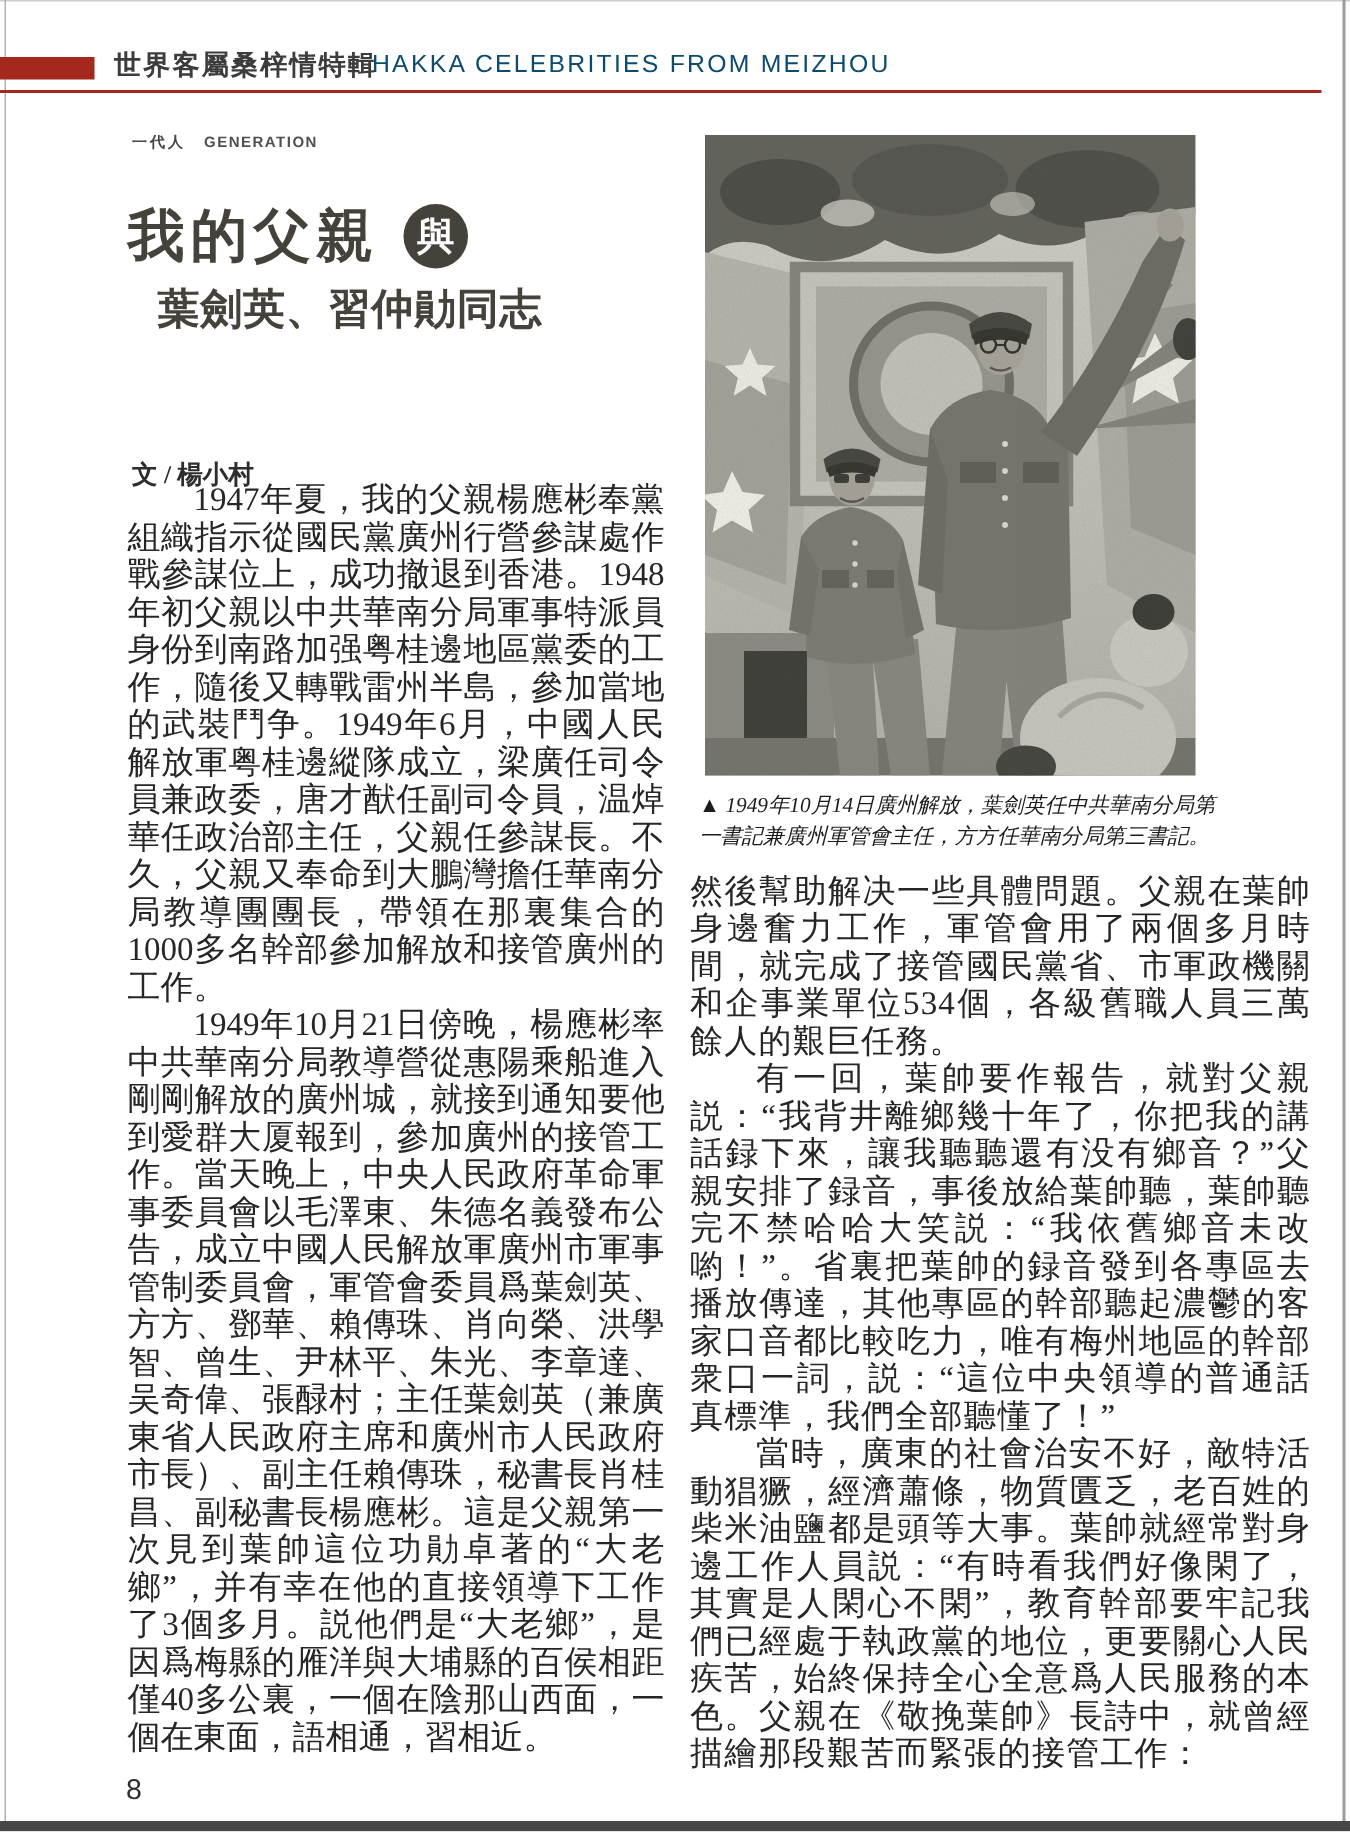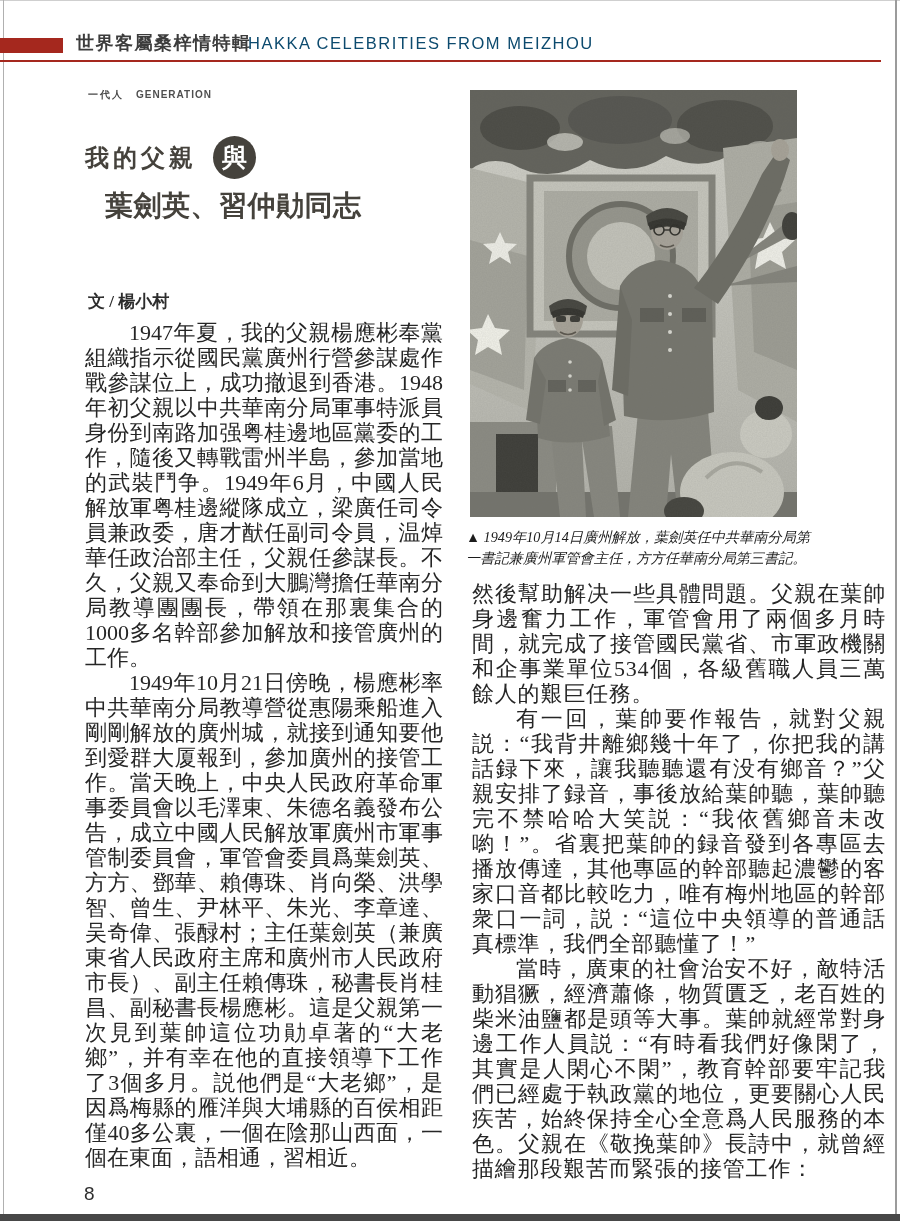--- a/index.html
+++ b/index.html
@@ -18,31 +18,31 @@
   .red-bar{left:0;top:38px;width:63px;height:15px;background:var(--accent-red,#a5281e);}
   .header-zh{left:76px;top:31px;font-size:18px;font-weight:bold;color:#3c3c3c;letter-spacing:1.5px;}
   .header-en{left:248px;top:34px;font-size:16.5px;color:#0c4a6e;letter-spacing:1.5px;}
   .header-rule{left:0;top:60px;width:881px;height:2px;background:var(--accent-red,#a5281e);}
   
   .section-label{left:88px;top:88px;font-size:10px;font-weight:bold;color:#474747;letter-spacing:2px;}
   .section-label .en{margin-left:12px;letter-spacing:1px;color:#4f4f4f;}
   
   .title-block{left:85px;top:136px;color:var(--title-ink,#45423c);}
   .title-row1{display:flex;align-items:center;gap:16px;}
-  .title-line1{font-size:24px;font-weight:900;letter-spacing:4px;line-height:1;}
+  .title-line1{font-size:38px;font-weight:900;letter-spacing:4px;line-height:1;}
   .title-badge{width:43px;height:43px;border-radius:50%;background:var(--title-ink,#45423c);
     color:#ffffff;font-size:25px;font-weight:bold;display:flex;align-items:center;justify-content:center;}
   .title-line2{margin-top:13px;font-size:28px;font-weight:700;letter-spacing:0.5px;line-height:1;margin-left:20px;}
   
-  .byline{left:88px;top:290px;font-family:"Liberation Serif",serif;font-size:17px;font-weight:600;color:#2d2d2d;}
+  .byline{left:88px;top:305px;font-family:"Liberation Serif",serif;font-size:17px;font-weight:600;color:#2d2d2d;}
   
   .col{font-family:"Liberation Serif",serif;color:#262626;}
   .col p{margin:0;font-size:22px;line-height:25px;text-align:justify;text-indent:2em;}
   .col-left{left:85px;top:320px;width:358px;}
-  .col-right{left:472px;top:581px;width:414px;}
+  .col-right{left:460px;top:581px;width:414px;}
   .col-right p{letter-spacing:0.8px;}
   .col-right p.no-indent{text-indent:0;}
   
   .photo{left:470px;top:90px;width:327px;height:427px;background:#b9b9b1;}
   .photo svg{display:block;width:100%;height:100%;}
   .caption{left:466px;top:527px;width:344px;font-family:"Liberation Serif",serif;font-style:italic;
     font-size:14.2px;line-height:21px;color:#1c1c1c;text-align:justify;}
   
   .pagenum{left:84px;top:1183px;font-size:19px;color:#2e2e2e;}
 </style>

